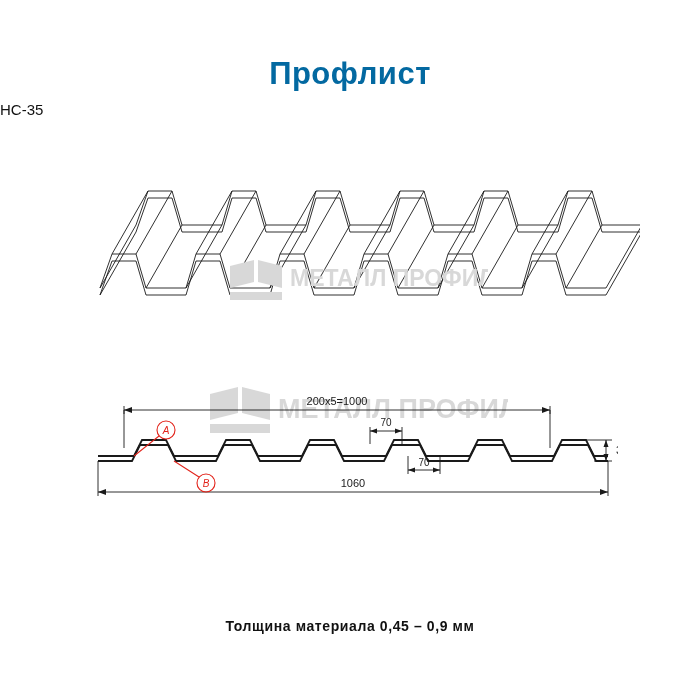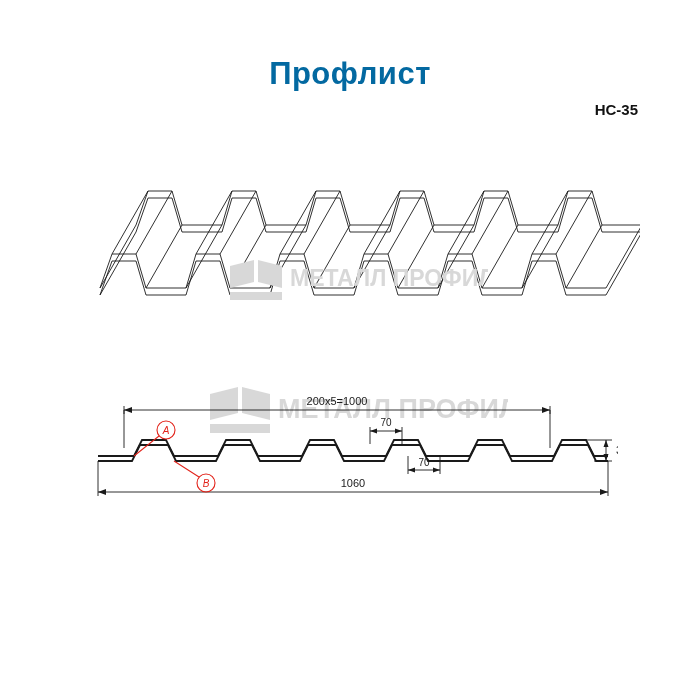--- a/index.html
+++ b/index.html
@@ -28,23 +28,23 @@
     font-size: 31px;
     font-weight: bold;
     letter-spacing: 0.5px;
     color: #0369a1;
   }
   .subtitle {
     position: absolute;
     top: 101px;
     left: 0;
     width: 638px;
-    text-align: right;
+    text-align: left;
     font-size: 15px;
-    font-weight: bold;
+    font-weight: normal;
     color: #111111;
   }
   .footer-note {
     position: absolute;
     top: 618px;
     left: 0;
     width: 700px;
     text-align: center;
     font-size: 14px;
     font-weight: bold;
@@ -273,14 +273,15 @@
 
       <g>
         <circle class="callout" cx="118" cy="95" r="9"></circle>
         <path class="callout" d="M111,89 L86,73"></path>
         <text class="callout-txt" x="118" y="99" text-anchor="middle">B</text>
       </g>
 
     </svg>
   </div>
 
+  <div class="footer-note">Толщина материала 0,45 – 0,9 мм</div>
 
 </div>
 
 </body></html>

